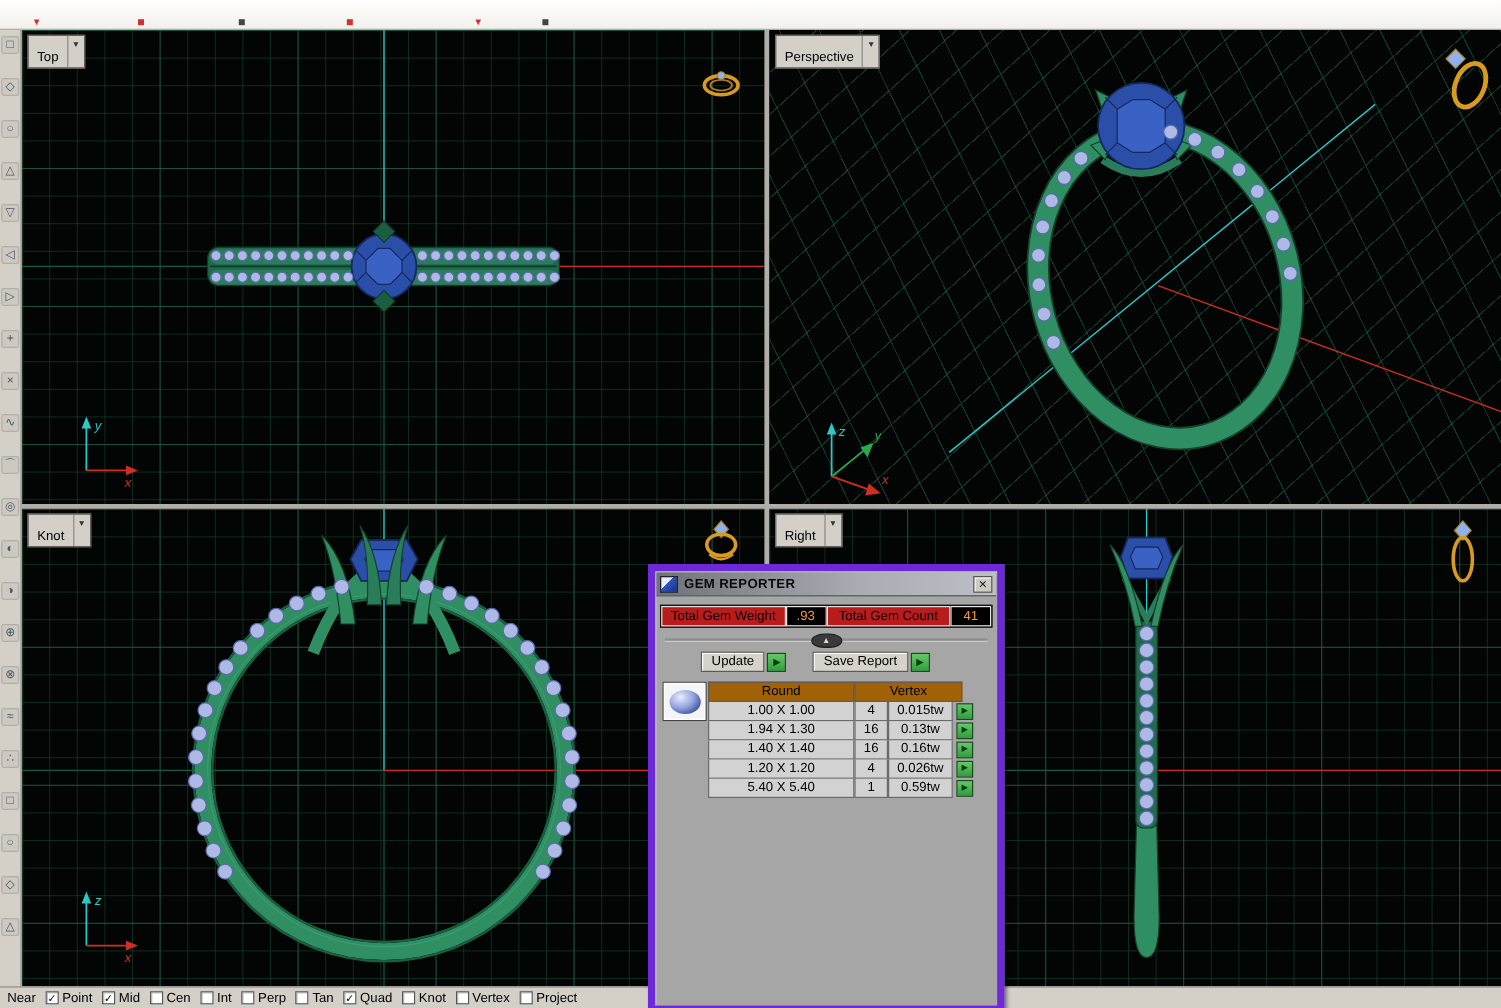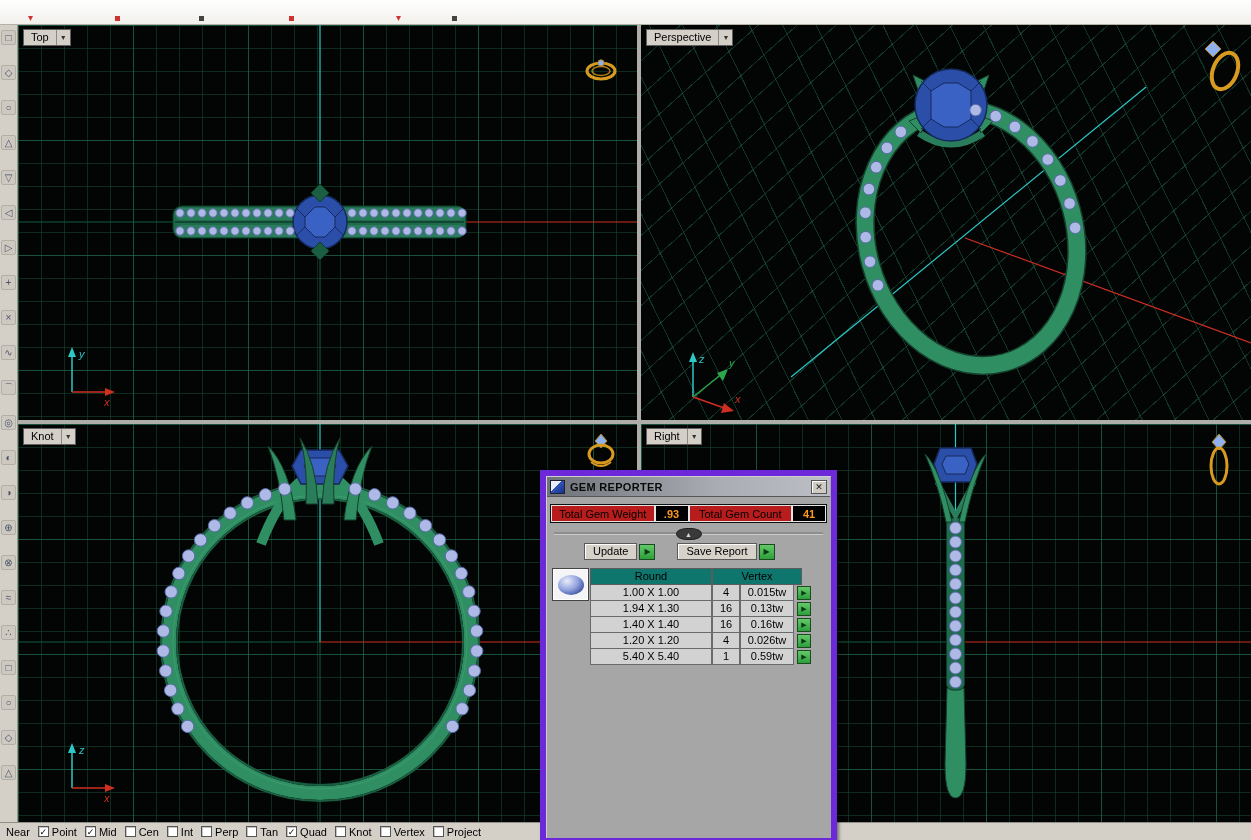--- a/index.html
+++ b/index.html
@@ -25,48 +25,48 @@
 .ortho-grid{background-image:
  linear-gradient(rgba(36,112,84,.55) 1px,transparent 1px),
  linear-gradient(90deg,rgba(36,112,84,.55) 1px,transparent 1px),
  linear-gradient(rgba(23,74,55,.55) 1px,transparent 1px),
  linear-gradient(90deg,rgba(23,74,55,.55) 1px,transparent 1px);
  background-size:115px 115px,115px 115px,23px 23px,23px 23px}
 .persp-grid{background-image:
  repeating-linear-gradient(64deg,rgba(30,100,75,.5) 0 1px,transparent 1px 30px),
  repeating-linear-gradient(138deg,rgba(30,100,75,.5) 0 1px,transparent 1px 26px)}
 .vp-label{position:absolute;top:4px;left:5px;display:flex;background:#d4d0c8;border:1px solid #5f5f5f;font-size:11px;color:#000;z-index:5}
-.vp-label .nm{padding:1px 7px 2px;white-space:nowrap}
+.vp-label .nm{padding:12px 7px 2px;white-space:nowrap}
 .vp-label .dd{width:14px;border-left:1px solid #8a8a8a;font-size:7px;line-height:15px;text-align:center;color:#333}
 .ringsvg{position:absolute;inset:0;width:100%;height:100%}
 .mini-icon{position:absolute;z-index:4}
 .axis-icon{position:absolute;z-index:4;font-style:italic}
 
 
 .gem-reporter{position:absolute;left:540px;top:470px;width:297px;height:374px;background:#a6a6a6;border:6px solid #6d28d9;box-shadow:2px 2px 3px rgba(0,0,0,.45),inset 1px 1px 0 #cfcfcf;z-index:50;font-size:11px}
 .gr-title{position:absolute;left:1px;top:1px;right:1px;height:20px;background:linear-gradient(90deg,#6f7278,#a9adb3 60%,#bcc0c6);display:flex;align-items:center;padding:0 3px;border-bottom:1px solid #555}
 .gr-title .ticon{width:15px;height:14px;background:linear-gradient(135deg,#e8ecff 40%,#3355bb 40%,#16318a);border:1px solid #223;margin-right:5px;flex:0 0 auto}
 .gr-title .ttext{font-weight:bold;color:#0a0a0a;letter-spacing:.3px;flex:1}
 .gr-close{width:16px;height:14px;background:#cfcbc3;border:1px solid #555;box-shadow:inset 1px 1px 0 #fff;font-size:9px;line-height:12px;text-align:center;color:#222}
 .gr-stats{position:absolute;left:4px;right:4px;top:28px;height:19px;display:flex;background:#000;border:1px solid #101010}
 .gr-stats .lbl{flex:1;background:#b91c1c;color:#000;border:1px solid #e2e2e2;display:flex;align-items:center;justify-content:center;white-space:nowrap}
-.gr-stats .val{flex:0 0 34px;background:#000;color:#ff9a1e;border:1px solid #e6e6e6;font-weight:bold;display:flex;align-items:center;justify-content:center}
+.gr-stats .val{flex:0 0 34px;background:#000;color:#ff9a1e;border:1px solid #e6e6e6;font-weight:normal;display:flex;align-items:center;justify-content:center}
 .gr-collapse{position:absolute;left:0;right:0;top:51px;height:12px;text-align:center}
 .gr-collapse .groove{position:absolute;left:8px;right:8px;top:5px;height:2px;background:#8e8e8e;box-shadow:0 1px 0 #c9c9c9}
 .gr-collapse .knob{position:relative;display:inline-block;width:26px;height:12px;background:#3a3a3a;border:1px solid #202020;border-radius:50%/60%;color:#d8d8d8;font-size:7px;line-height:11px;z-index:2}
 .gr-actions{position:absolute;left:38px;right:0;top:66px;height:18px;display:flex;align-items:flex-end}
 .btn-plain{background:#d6d2ca;border:1px solid #5a5a5a;box-shadow:inset 1px 1px 0 #fff;padding:1px 8px 2px;color:#000;white-space:nowrap}
 .green-btn{width:16px;height:16px;background:linear-gradient(#63c96a,#2f9e3c);border:1px solid #1c4a20;color:#0b3b10;font-size:8px;line-height:14px;text-align:center;margin-left:2px;flex:0 0 auto}
 .green-btn.small{width:14px;height:14px;font-size:7px;line-height:12px}
 .sp{width:22px}
 .gem-thumb{position:absolute;left:6px;top:92px;width:37px;height:33px;background:#f5f5f8;border:1px solid #444;box-shadow:inset 0 0 0 1px #fff}
 .gem-thumb .stone{position:absolute;left:5px;top:6px;width:26px;height:20px;border-radius:50%;background:radial-gradient(ellipse at 35% 30%,#e8ecfa,#93a4de 45%,#3d50a2 80%,#26336e)}
 .gr-table{position:absolute;left:44px;top:92px}
 .gr-head{display:flex}
-.gr-head .hc{background:#0f766e;border:1px solid #5c5c5c;text-align:center;color:#000;height:17px;line-height:15px}
+.gr-head .hc{background:#a16207;border:1px solid #5c5c5c;text-align:center;color:#000;height:17px;line-height:15px}
 .hc.round{width:122px}
 .hc.diamond{width:90px}
 .gr-row{display:flex;height:16px}
 .grc{background:#d2d2d2;border:1px solid #6a6a6a;border-top:none;line-height:14px;text-align:center;color:#000}
 .grc.size{width:122px}
 .grc.cnt{width:28px}
 .grc.wt{width:54px}
 .gr-row .green-btn.small{margin-left:3px;margin-top:1px}
 
 

